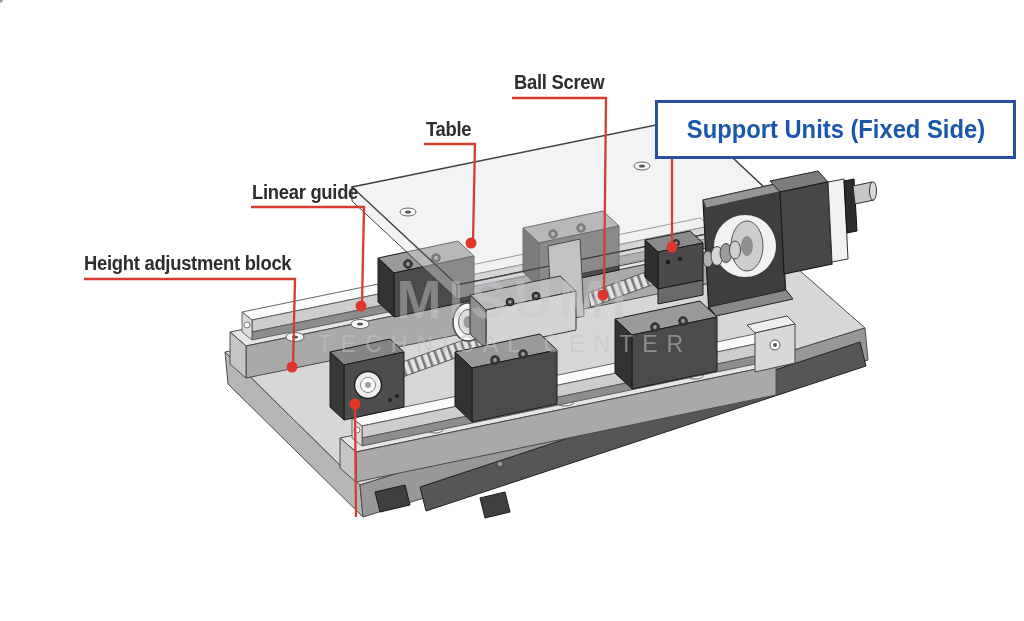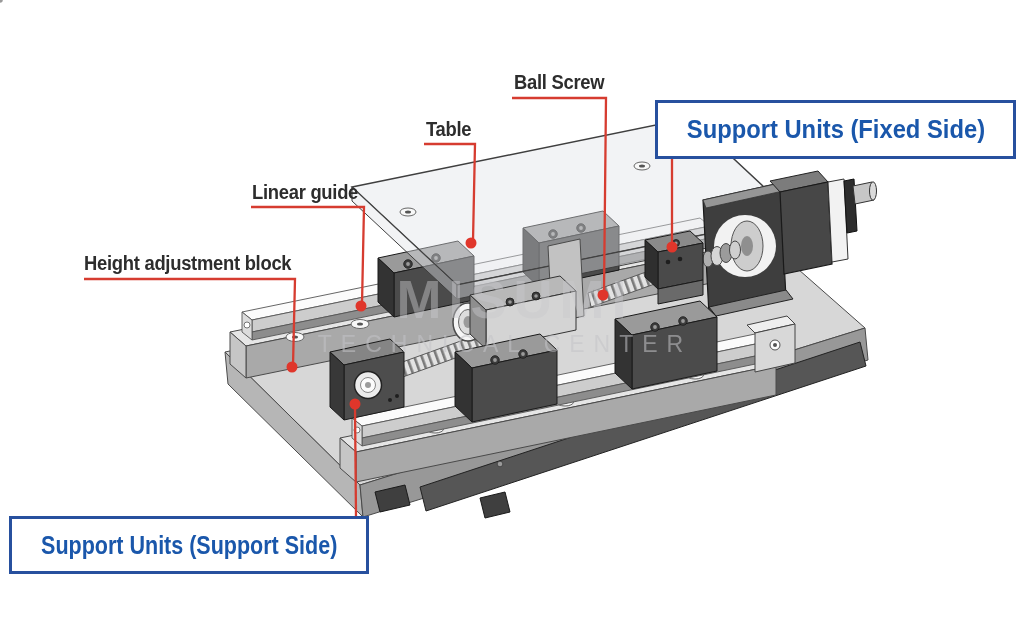--- a/index.html
+++ b/index.html
@@ -233,17 +233,14 @@
 </svg>
 
 <div class="lbl" style="left:514px;top:71px">Ball Screw</div>
 <div class="lbl" style="left:426px;top:118px">Table</div>
 <div class="lbl" style="left:252px;top:181px">Linear guide</div>
 <div class="lbl" style="left:84px;top:252px">Height adjustment block</div>
 
 <div class="callout fixed" style="left:655px;top:100px;width:355px;height:53px">
   <span class="inner">Support Units (Fixed Side)</span>
 </div>
-<div class="callout support" style="left:9px;top:516px;width:354px;height:52px">
-  <span class="inner">Support Units (Support Side)</span>
+
 </div>
 
-</div>
-
 </body></html>

